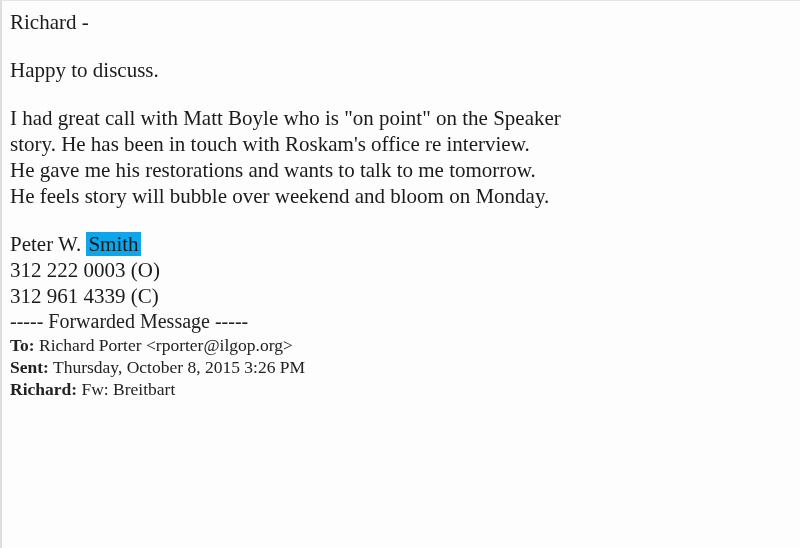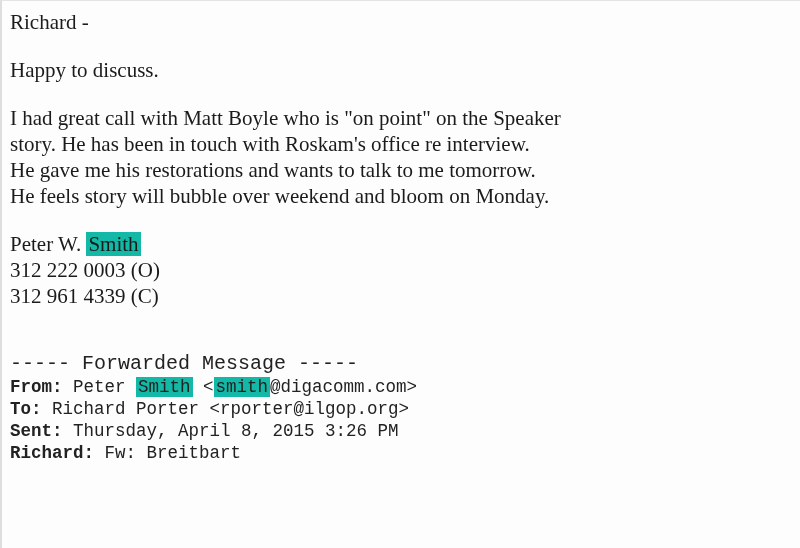--- a/index.html
+++ b/index.html
@@ -16,26 +16,25 @@
     padding: 8px 10px 0 8px;
     color: #1b1b1b;
   }
   .serif {
     font-family: "Liberation Serif", "DejaVu Serif", serif;
     font-size: 21px;
     line-height: 26px;
   }
   .gap { margin-top: 22px; }
   .hl {
-    background: #14b8a6;
+    background: #0ea5e9;
     padding: 0 2px;
   }
   .fwd {
-    margin-top: 42px;
-    font-family: Liberation Mono, monospace;
+    font-family: Liberation Serif, serif;
     font-size: 17.5px;
     line-height: 22px;
     color: #222;
   }
   .fwd-header {
     font-size: 20px;
     line-height: 25px;
   }
   .fwd b { font-weight: bold; }
 </style>
@@ -60,22 +59,21 @@
     <div class="gap">
       <div><span>Peter W. </span><span class="hl">Smith</span></div>
       <div>312 222 0003 (O)</div>
       <div>312 961 4339 (C)</div>
     </div>
   </div>
 
   <div class="fwd">
     <div class="fwd-header">----- Forwarded Message -----</div>
 
-    <div><b>From:</b><span> Peter </span><span class="hl">Smith</span><span> &lt;</span><span class="hl">smith</span><span>@digacomm.com&gt;</span></div>
 
     <div><b>To:</b><span> Richard Porter &lt;rporter@ilgop.org&gt;</span></div>
 
-    <div><b>Sent:</b><span> Thursday, April 8, 2015 3:26 PM</span></div>
+    <div><b>Sent:</b><span> Thursday, October 8, 2015 3:26 PM</span></div>
 
     <div><b>Richard:</b><span> Fw: Breitbart</span></div>
   </div>
 
 </div>
 
 </body></html>

